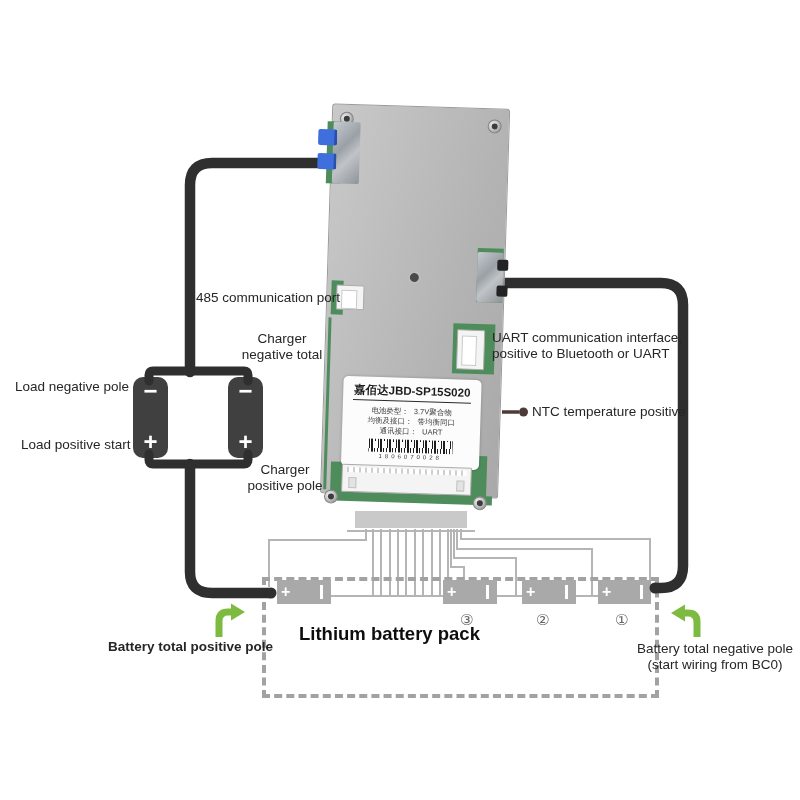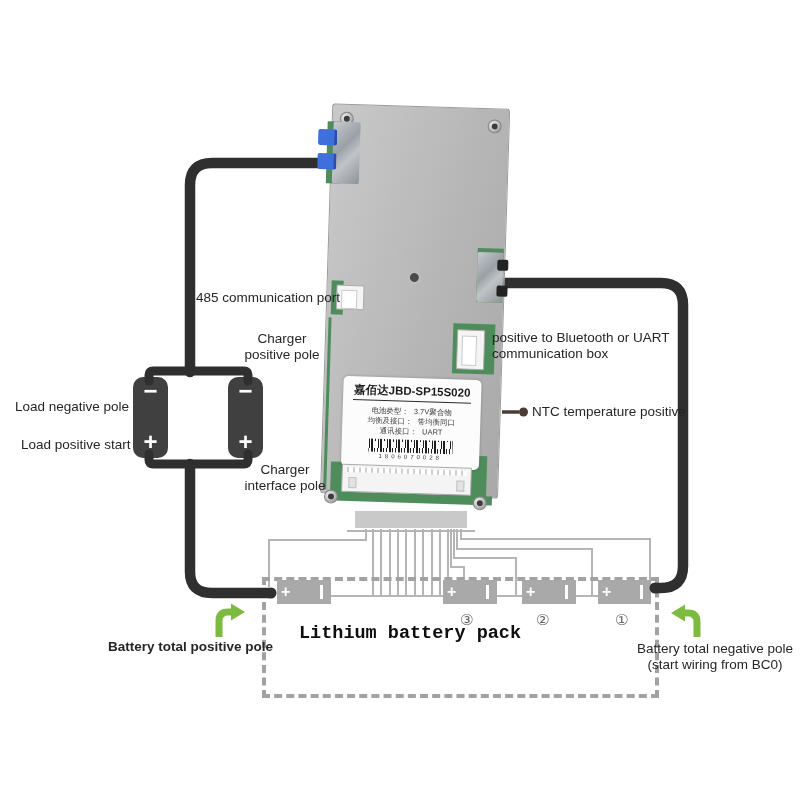--- a/index.html
+++ b/index.html
@@ -214,38 +214,38 @@
     <div style="position:absolute;right:6px;bottom:3px;width:6px;height:9px;background:#e3e3e3;border:1px solid #c2c2c2;"></div>
   </div>
 
   <div class="abs" style="left:83px;top:167px;width:9px;height:9px;border-radius:50%;background:#4a4a4a;box-shadow:0 0 0 2px #bdbdbd;"></div>
 </div>
 
 <div class="txt" style="left:196px;top:290px;">485 communication port</div>
 
 <div class="txt center" style="left:228px;top:331px;width:108px;">
   <div>Charger</div>
-  <div>positive pole</div>
-</div>
-
-<div class="txt" style="left:15px;top:379px;margin-top:20px;">Load negative pole</div>
+  <div>negative total</div>
+</div>
+
+<div class="txt" style="left:15px;top:379px;">Load negative pole</div>
 <div class="txt" style="left:21px;top:437px;">Load positive start</div>
 
 <div class="txt center" style="left:233px;top:462px;width:104px;">
   <div>Charger</div>
-  <div>interface pole</div>
+  <div>positive pole</div>
 </div>
 
 <div class="txt" style="left:492px;top:330px;line-height:15.5px;">
+  <div>UART communication interface,</div>
   <div>positive to Bluetooth or UART</div>
-  <div>communication box</div>
 </div>
 
 <div class="txt" style="left:532px;top:404px;">NTC temperature positive</div>
 
 <div class="txt" style="left:108px;top:639px;font-weight:bold;">Battery total positive pole</div>
 
 <div class="txt center" style="left:626px;top:641px;width:178px;line-height:15.5px;">
   <div>Battery total negative pole</div>
   <div>(start wiring from BC0)</div>
 </div>
 
-<div class="txt" style="left:299px;top:626px;font-size:18.5px;font-weight:600;color:#0e0e0e;font-family:Liberation Mono, monospace;">Lithium battery pack</div>
+<div class="txt" style="left:299px;top:626px;font-size:18.5px;font-weight:600;color:#0e0e0e;">Lithium battery pack</div>
 
 </body></html>

